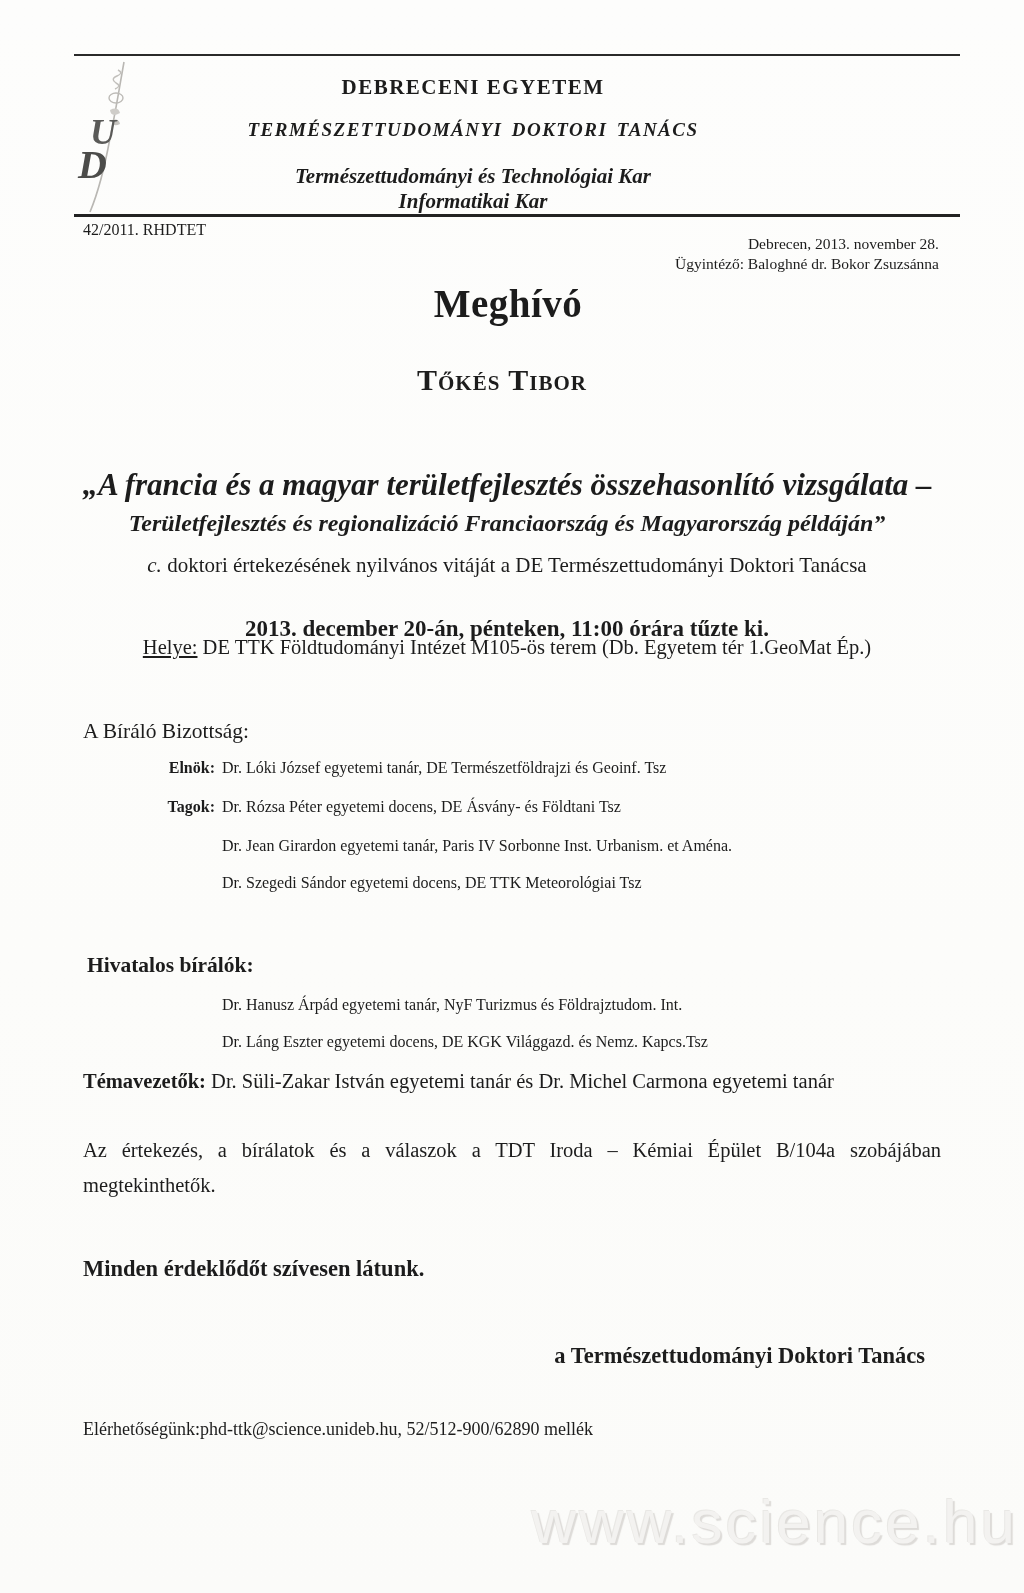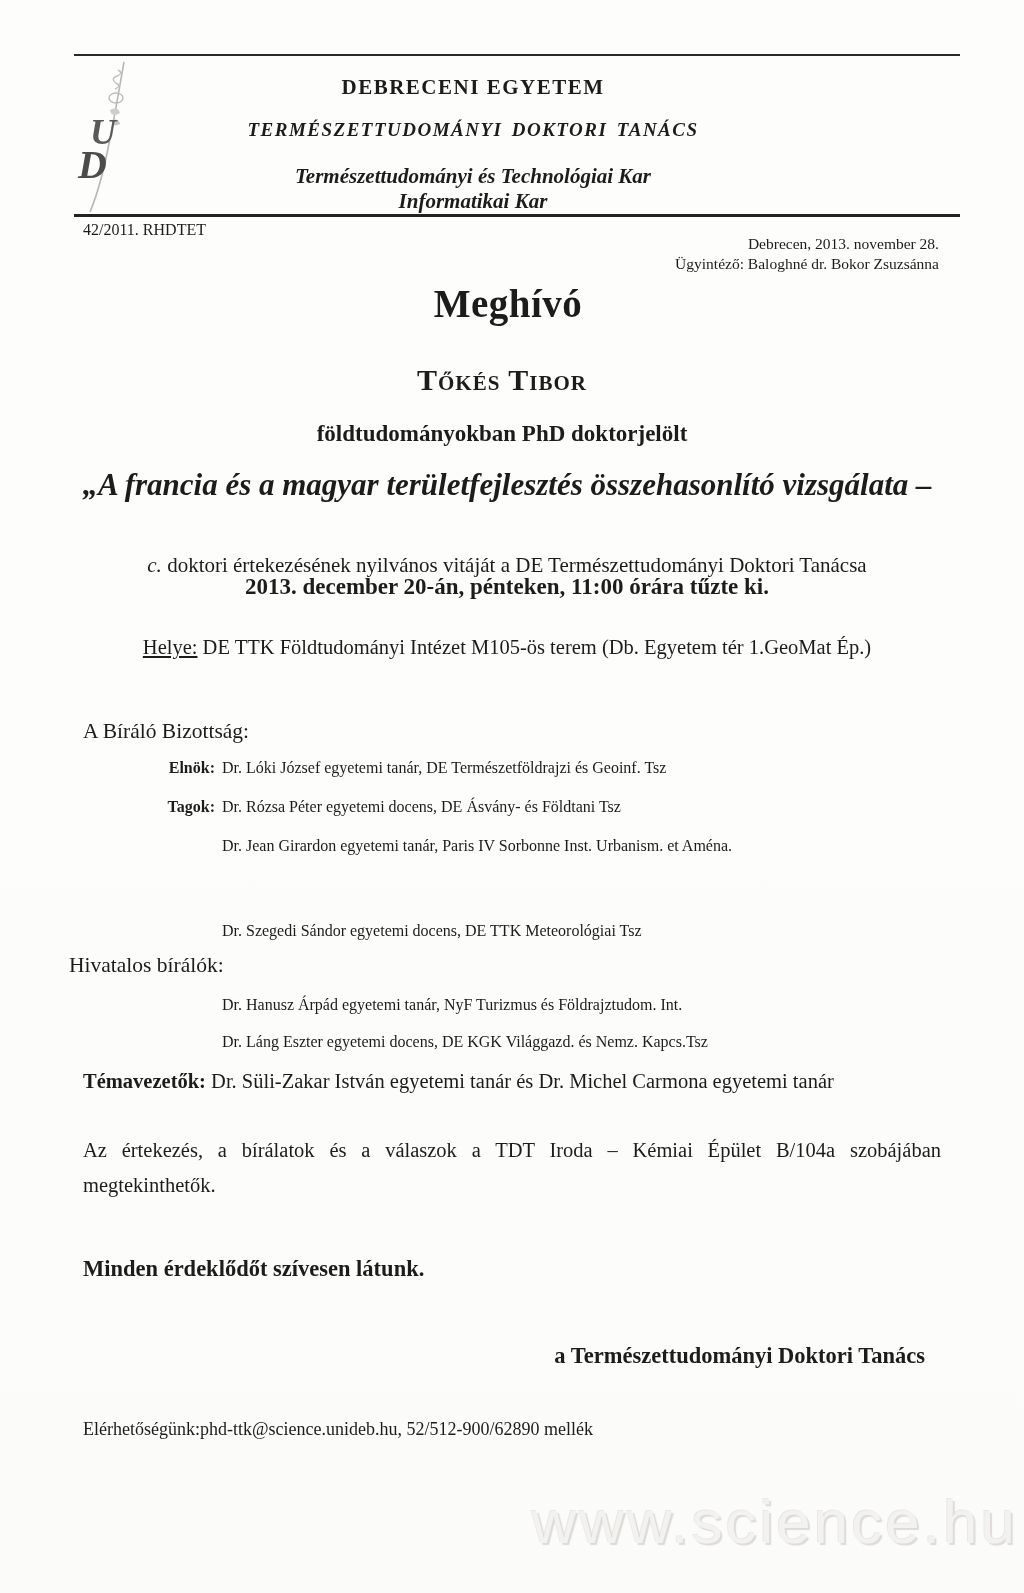--- a/index.html
+++ b/index.html
@@ -87,21 +87,21 @@
     font-size: 24px; font-weight: bold; font-style: italic;
   }
 
   .defense-intro {
     left: 0; right: 10px; top: 553px; text-align: center;
     font-size: 21px;
   }
   .defense-intro .c-prefix { font-style: italic; }
 
   .defense-time {
-    left: 0; right: 10px; top: 574px; text-align: center;
+    left: 0; right: 10px; top: 616px; text-align: center;
     font-size: 23px; font-weight: bold;
   }
 
   .venue-line {
     left: 0; right: 10px; top: 636px; text-align: center;
     font-size: 20.5px;
   }
   .venue-line .v-label { text-decoration: underline; }
 
   .committee-heading {
@@ -114,28 +114,28 @@
     display: flex; align-items: baseline;
     font-size: 16px; white-space: nowrap;
   }
   .c-label {
     flex: 0 0 132px; text-align: right; padding-right: 7px;
     font-weight: bold;
   }
   .row-chair   { top: 759px; }
   .row-mem0    { top: 798px; }
   .row-mem1    { top: 837px; }
-  .row-mem2    { top: 922px; text-align: center; }
+  .row-mem2    { top: 874px; text-align: center; }
   .row-mem3    { top: 911px; }
   .row-rev0    { top: 996px; }
   .row-rev1    { top: 1033px; }
 
   .reviewers-heading {
-    left: 69px; top: 953px;
-    font-size: 21.5px; font-weight: normal;
+    left: 87px; top: 953px;
+    font-size: 21.5px; font-weight: bold;
   }
 
   .supervisors-line {
     left: 83px; top: 1070px; right: 40px;
     font-size: 20.5px; white-space: nowrap;
   }
   .supervisors-line .s-label { font-weight: bold; }
 
   .viewing-par {
     left: 83px; top: 1133px; width: 858px;
@@ -199,23 +199,23 @@
 
   <div class="abs right-info">
     <div>Debrecen, 2013. november 28.</div>
     <div>Ügyintéző: Baloghné dr. Bokor Zsuzsánna</div>
   </div>
 
   <div class="abs meghivo">Meghívó</div>
 
   <div class="abs candidate">Tőkés Tibor</div>
 
-  <div class="abs degree">földtudományokban PhD doktorjelölt</div>
 
   <div class="abs thesis-1">„A francia és a magyar területfejlesztés összehasonlító vizsgálata –</div>
+  <div class="abs thesis-2">Területfejlesztés és regionalizáció Franciaország és Magyarország példáján”</div>
 
   <div class="abs defense-intro"><span class="c-prefix">c.</span><span> doktori értekezésének nyilvános vitáját a DE Természettudományi Doktori Tanácsa</span></div>
 
   <div class="abs defense-time">2013. december 20-án, pénteken, 11:00 órára tűzte ki.</div>
 
   <div class="abs venue-line"><span class="v-label">Helye:</span><span> DE TTK Földtudományi Intézet M105-ös terem (Db. Egyetem tér 1.GeoMat Ép.)</span></div>
 
   <div class="abs committee-heading">A Bíráló Bizottság:</div>
 
   <div class="abs c-row row-chair">

